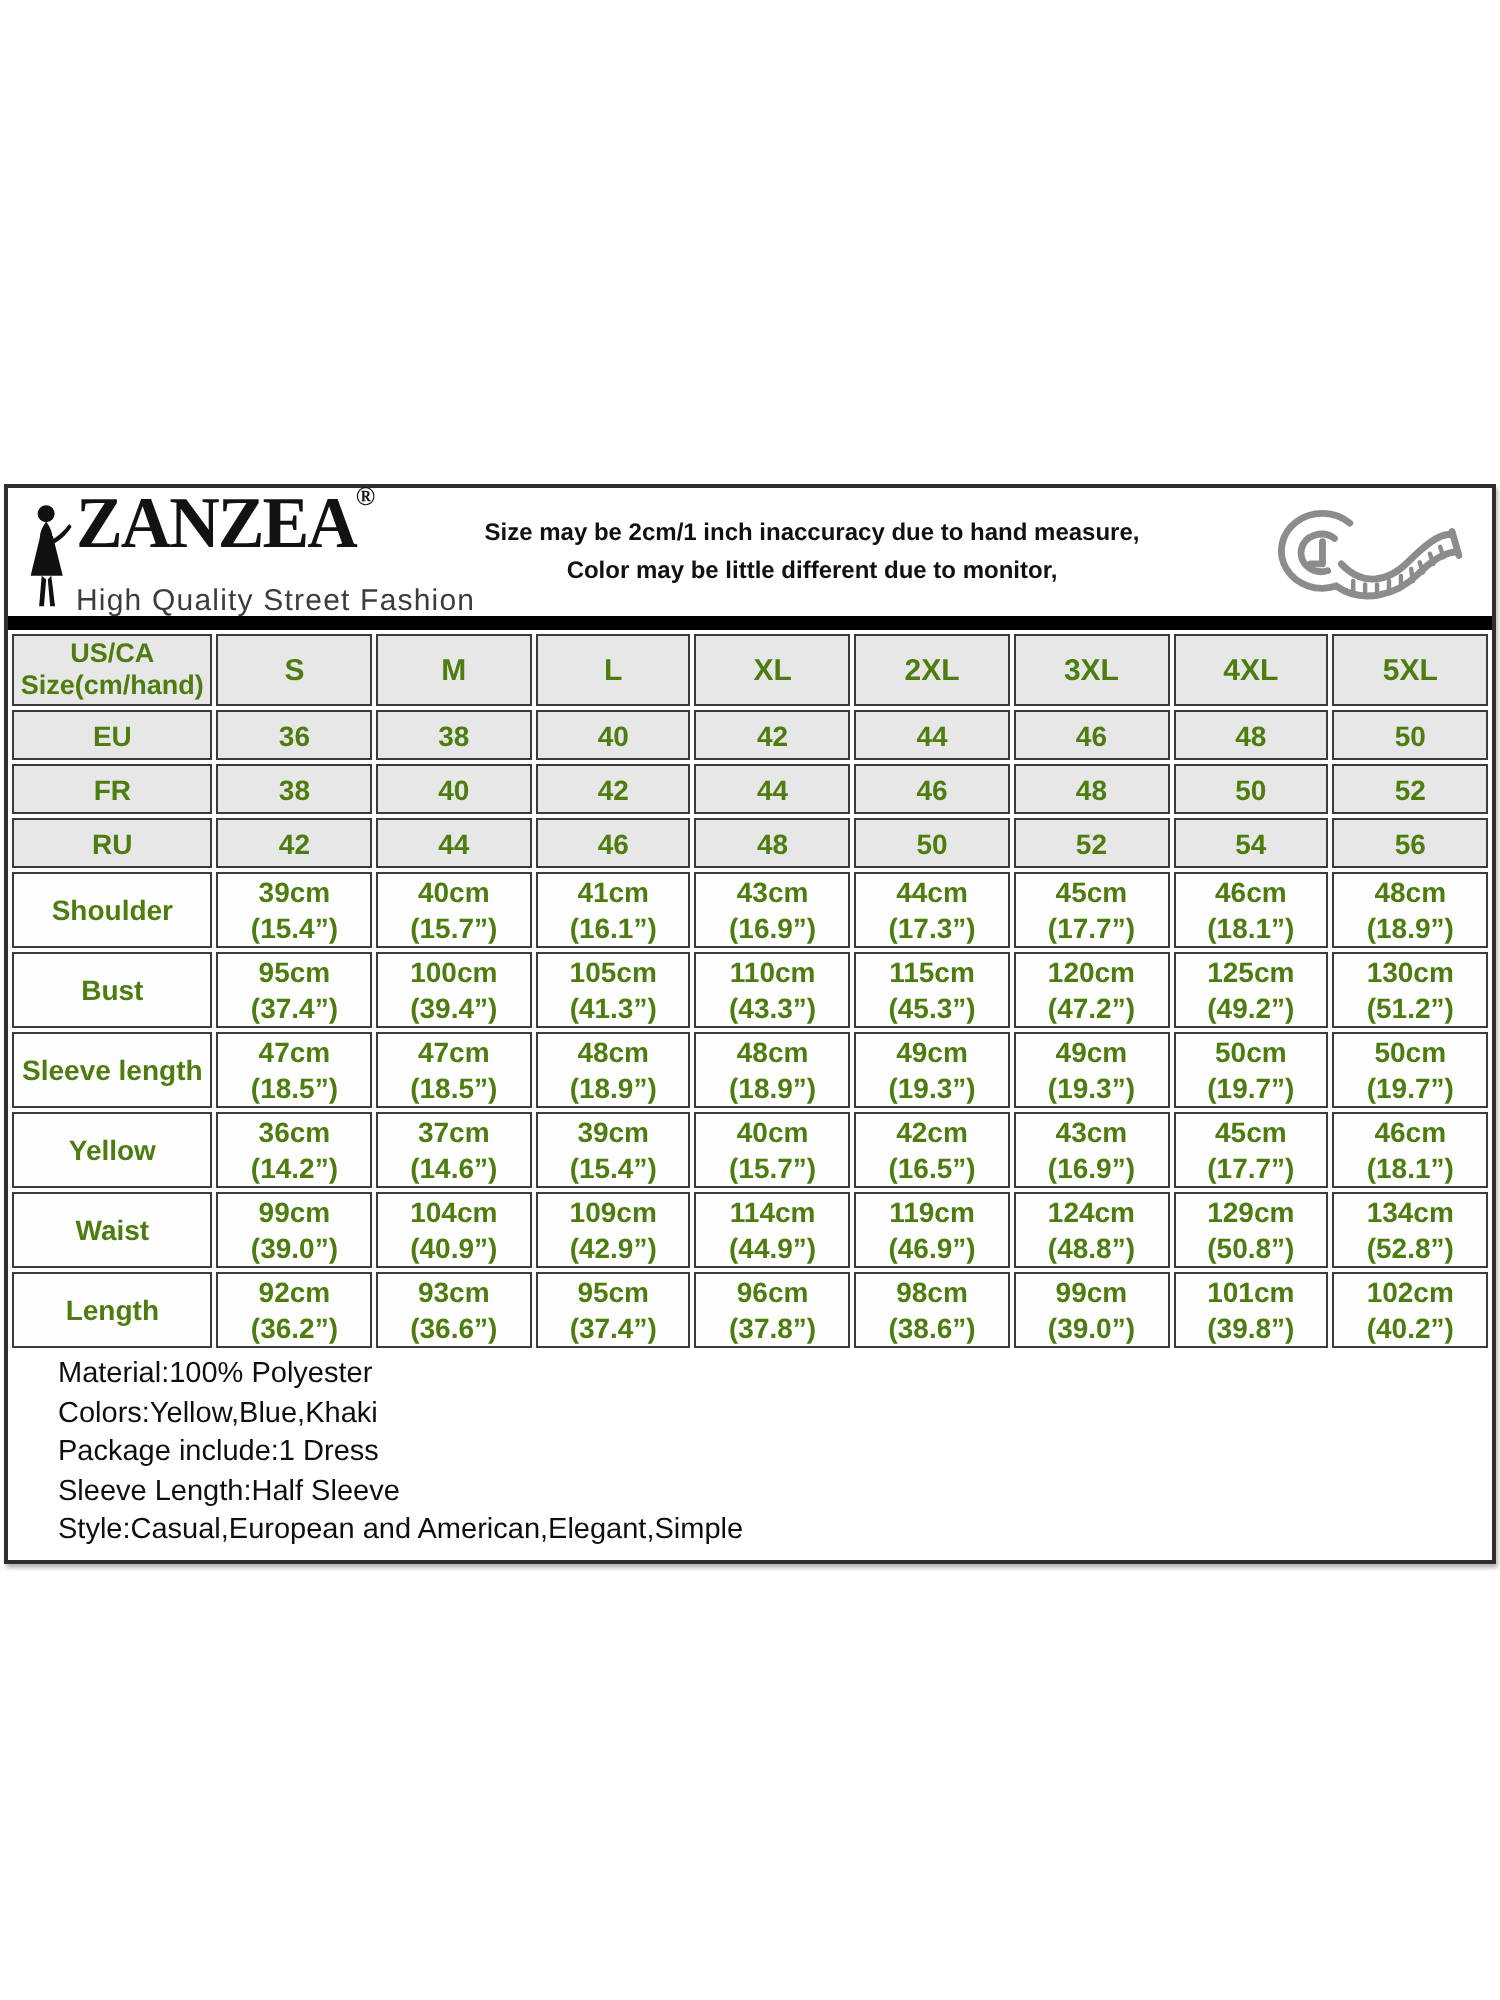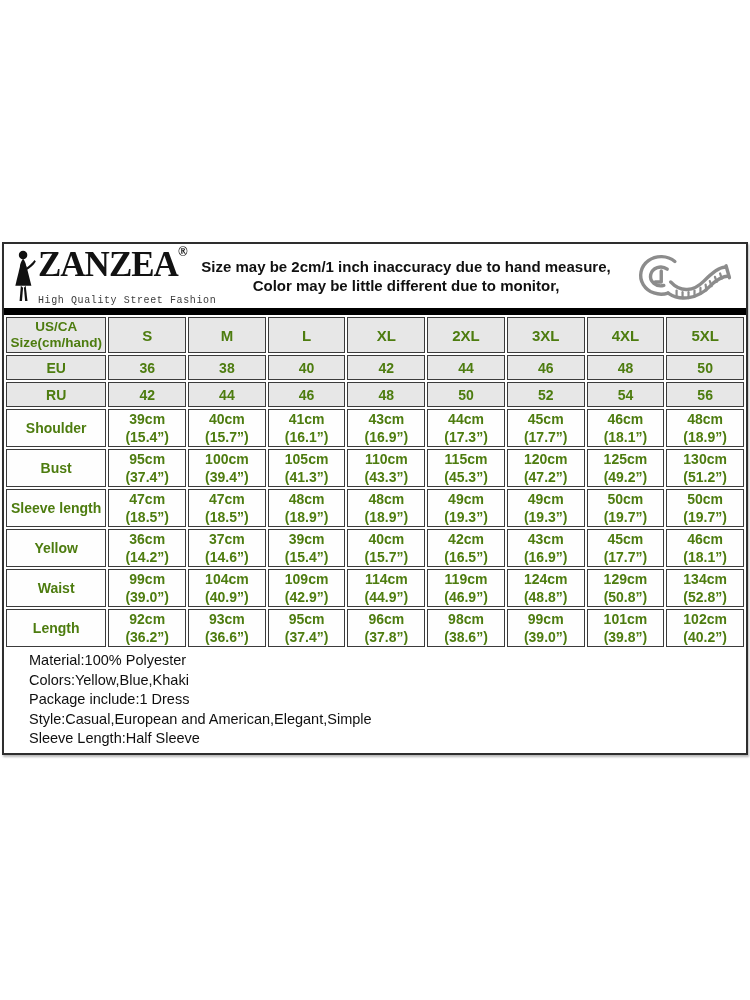--- a/index.html
+++ b/index.html
@@ -21,27 +21,26 @@
   .logo{display:flex;align-items:flex-end;width:178px;flex:0 0 auto;padding-left:4px;}
   .logo svg{flex:0 0 auto;}
   .logo-text{margin-left:2px;line-height:1;}
   .brand{
     font-family:"Liberation Serif", serif;font-weight:bold;
     font-size:35px;letter-spacing:-1px;color:#121212;transform:scaleY(1.04);
     white-space:nowrap;
   }
   .reg{font-size:13px;vertical-align:top;position:relative;top:-2px;letter-spacing:0;}
   .tagline{
-    font-size:10px;color:#3c3c3c;letter-spacing:.6px;margin-top:14px;
+    font-size:15px;color:#3c3c3c;letter-spacing:.6px;margin-top:14px;
     white-space:nowrap;
-    font-family:Liberation Mono, monospace;
   }
   .disclaimer{
     flex:1 1 auto;text-align:center;font-weight:bold;
-    font-size:15px;line-height:19px;color:#111;
+    font-size:12px;line-height:19px;color:#111;
   }
   .tape{flex:0 0 auto;margin:0 10px 0 6px;}
   
   table.size{
     width:100%;table-layout:fixed;
     border-collapse:separate;border-spacing:2px;
     font-weight:bold;color:#4d7c0f;
   }
   table.size td{
     border:1px solid #3b3b3b;text-align:center;vertical-align:middle;
@@ -143,20 +142,31 @@
           <td class="gray simple">36</td>
           <td class="gray simple">38</td>
           <td class="gray simple">40</td>
           <td class="gray simple">42</td>
           <td class="gray simple">44</td>
           <td class="gray simple">46</td>
           <td class="gray simple">48</td>
           <td class="gray simple">50</td>
         </tr>
         <tr>
+          <td class="gray simple">FR</td>
+          <td class="gray simple">38</td>
+          <td class="gray simple">40</td>
+          <td class="gray simple">42</td>
+          <td class="gray simple">44</td>
+          <td class="gray simple">46</td>
+          <td class="gray simple">48</td>
+          <td class="gray simple">50</td>
+          <td class="gray simple">52</td>
+        </tr>
+        <tr>
           <td class="gray simple">RU</td>
           <td class="gray simple">42</td>
           <td class="gray simple">44</td>
           <td class="gray simple">46</td>
           <td class="gray simple">48</td>
           <td class="gray simple">50</td>
           <td class="gray simple">52</td>
           <td class="gray simple">54</td>
           <td class="gray simple">56</td>
         </tr>
@@ -370,16 +380,16 @@
             <div>(40.2”)</div>
           </td>
         </tr>
       </tbody>
   </table>
 
   <div class="details" id="details">
       <div>Material:100% Polyester</div>
       <div>Colors:Yellow,Blue,Khaki</div>
       <div>Package include:1 Dress</div>
+      <div>Sleeve Length:Half Sleeve</div>
       <div>Style:Casual,European and American,Elegant,Simple</div>
-      <div>Sleeve Length:Half Sleeve</div>
     </div>
 </div>
 
 </body></html>

